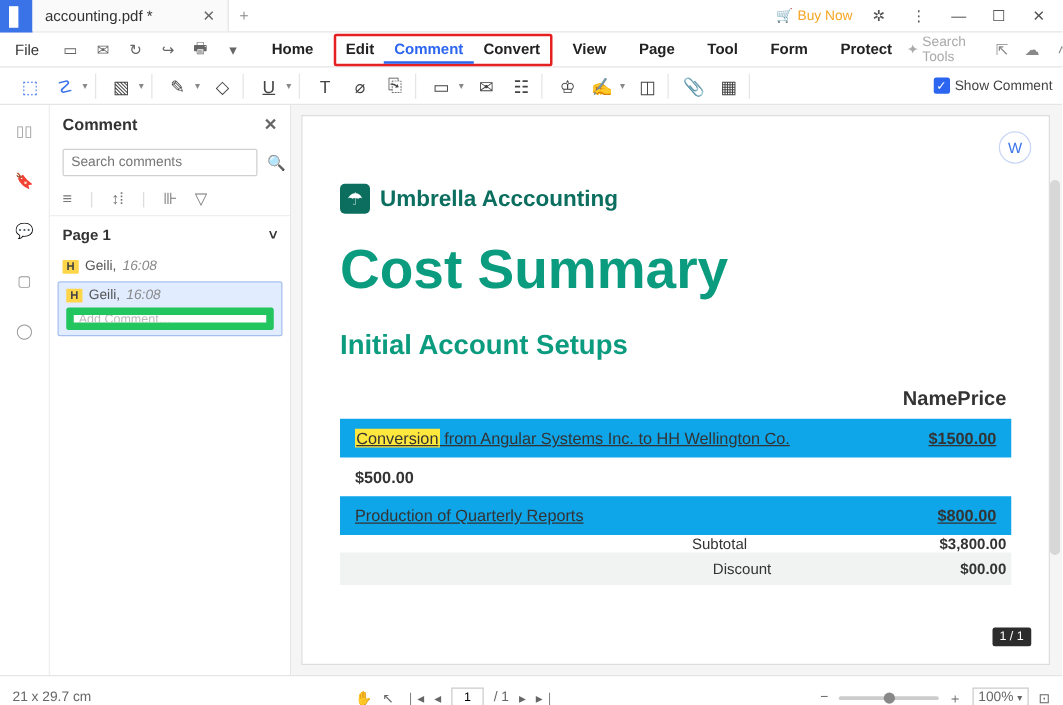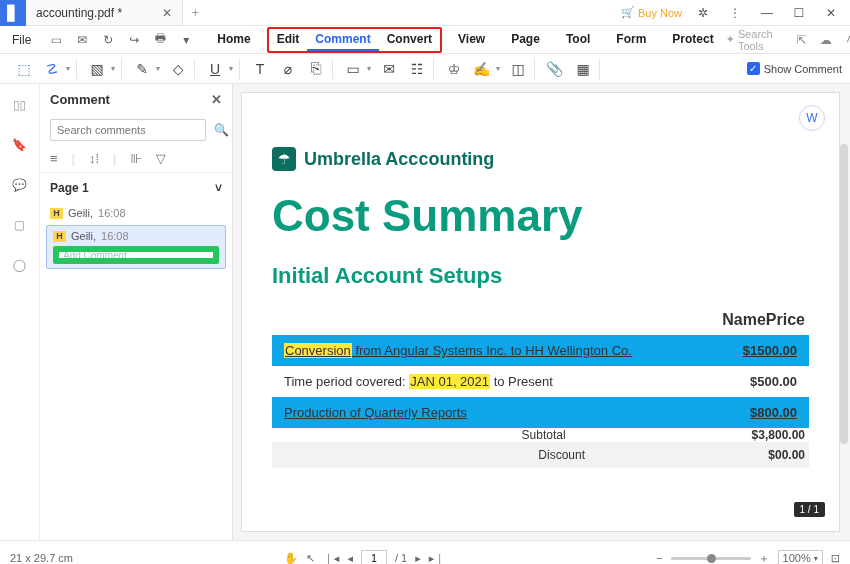--- a/index.html
+++ b/index.html
@@ -45,38 +45,38 @@
   .cp-head { display:flex; justify-content:space-between; align-items:center; padding: 8px 10px; font-size: 13px; font-weight:600;}
   .cp-head .close { color:#666; cursor:pointer; }
   .cp-search { display:flex; gap:8px; padding: 4px 10px; align-items:center;}
   .cp-search input { flex:1; height:22px; border:1px solid #d0d0d0; border-radius:2px; padding:0 6px; font-size:11px; color:#999;}
   .cp-options { display:flex; gap:14px; padding: 6px 10px; color:#777; font-size:13px; border-bottom:1px solid #eee;}
   .page-head { display:flex; justify-content:space-between; align-items:center; padding:8px 10px; font-size:12px; font-weight:600;}
   .comment-item { padding: 4px 10px; font-size:11px; }
   .ci-head { display:flex; gap:5px; align-items:center;}
   .h-badge { width:13px; height:11px; background:#ffd54a; color:#444; font-size:9px; font-weight:bold; display:flex; align-items:center; justify-content:center; border-radius:1px;}
   .ci-author { color:#555; }
-  .ci-time { color:#888; }
+  .ci-time { color:#888;font-style:italic; }
   .comment-item.selected { background:#e2ecff; border:1px solid #a5c0ee; border-radius:2px; margin: 2px 6px; padding: 4px 6px;}
   .add-comment { margin-top:4px; border:6px solid #22c55e; height:18px; border-radius:2px; background:#fff; padding:0 4px; color:#bbb; font-size:10px; display:flex; align-items:center; white-space:nowrap; overflow:hidden;}
 
   .doc-area { flex:1; background:#f5f5f5; position:relative; overflow:hidden; padding: 8px 10px 8px 8px; }
   .page { background:#fff; border:1px solid #ddd; width:100%; height:100%; padding: 54px 30px 10px 30px; position:relative; overflow:hidden;}
   .brand { display:flex; align-items:center; gap:8px; margin-bottom: 20px;}
   .brand-logo { width:24px; height:24px; background:#0b6e5f; border-radius:4px; display:flex; align-items:center; justify-content:center; color:#fff; font-size:14px;}
   .brand-text { color:#0b6e5f; font-size:18px; font-weight:600;}
   .doc-title { color:#0b9b7e; font-size:44px; font-weight:700; margin-bottom:22px;}
   .doc-section { color:#0b9b7e; font-size:22px; font-weight:700; margin-bottom:16px;}
   .tbl-head { display:flex; justify-content:flex-end; font-size:16px; font-weight:700; padding: 6px 4px;}
   .tbl-row { display:flex; justify-content:space-between; font-size:13px; padding:8px 12px; }
   .tbl-row.alt { background:#0ea5e9;text-decoration:underline; }
   .price { font-weight:700; }
   .hl { background:#ffe83d; padding:0 1px;}
   .sum-label { width: 120px; text-align:left;}
-  .sum-wrap { display:flex; justify-content:flex-end; gap: 110px; padding-right: 4px;}
+  .sum-wrap { display:flex; justify-content:flex-end; gap: 78px; padding-right: 4px;}
 
   .page-badge { position:absolute; right:14px; bottom:14px; background:#2c2c2c; color:#fff; font-size:10px; padding:2px 6px; border-radius:2px;}
   .float-icon { position:absolute; right:14px; top:12px; width:26px; height:26px; border:1px solid #c9d7f5; border-radius:50%; display:flex; align-items:center; justify-content:center; color:#3a73e8; font-size:12px; background:#fff; cursor:pointer;}
 
   .status-bar { height: 35px; display:flex; align-items:center; border-top:1px solid #e5e5e5; padding: 0 10px; font-size:11px; color:#666; gap:10px;}
   .status-center { margin-left:auto; display:flex; align-items:center; gap:8px;}
   .pg-input { width:26px; height:16px; border:1px solid #ccc; text-align:center; font-size:10px;}
   .status-right { margin-left:auto; display:flex; align-items:center; gap:8px;}
   .zoom-track { width:80px; height:3px; background:#ccc; position:relative; border-radius:2px;}
   .zoom-thumb { position:absolute; top:-3px; left:36px; width:9px; height:9px; border-radius:50%; background:#888;}
@@ -247,21 +247,20 @@
       <div class="doc-section">Initial Account Setups</div>
       <div class="tbl-head">
         <span>Name</span>
         <span>Price</span>
       </div>
       <div class="tbl-row alt">
         <span><span class="hl">Conversion</span><span> from Angular Systems Inc. to HH Wellington Co.</span></span>
         <span class="price">$1500.00</span>
       </div>
       <div class="tbl-row">
-        <span><span>Time period covered: </span><span class="hl">JAN 01, 2021</span><span> to Present</span></span>
         <span class="price">$500.00</span>
       </div>
       <div class="tbl-row alt">
         <span>Production of Quarterly Reports</span>
         <span class="price">$800.00</span>
       </div>
       <div class="sum-wrap">
         <span class="sum-label">Subtotal</span>
         <span class="price">$3,800.00</span>
       </div>

